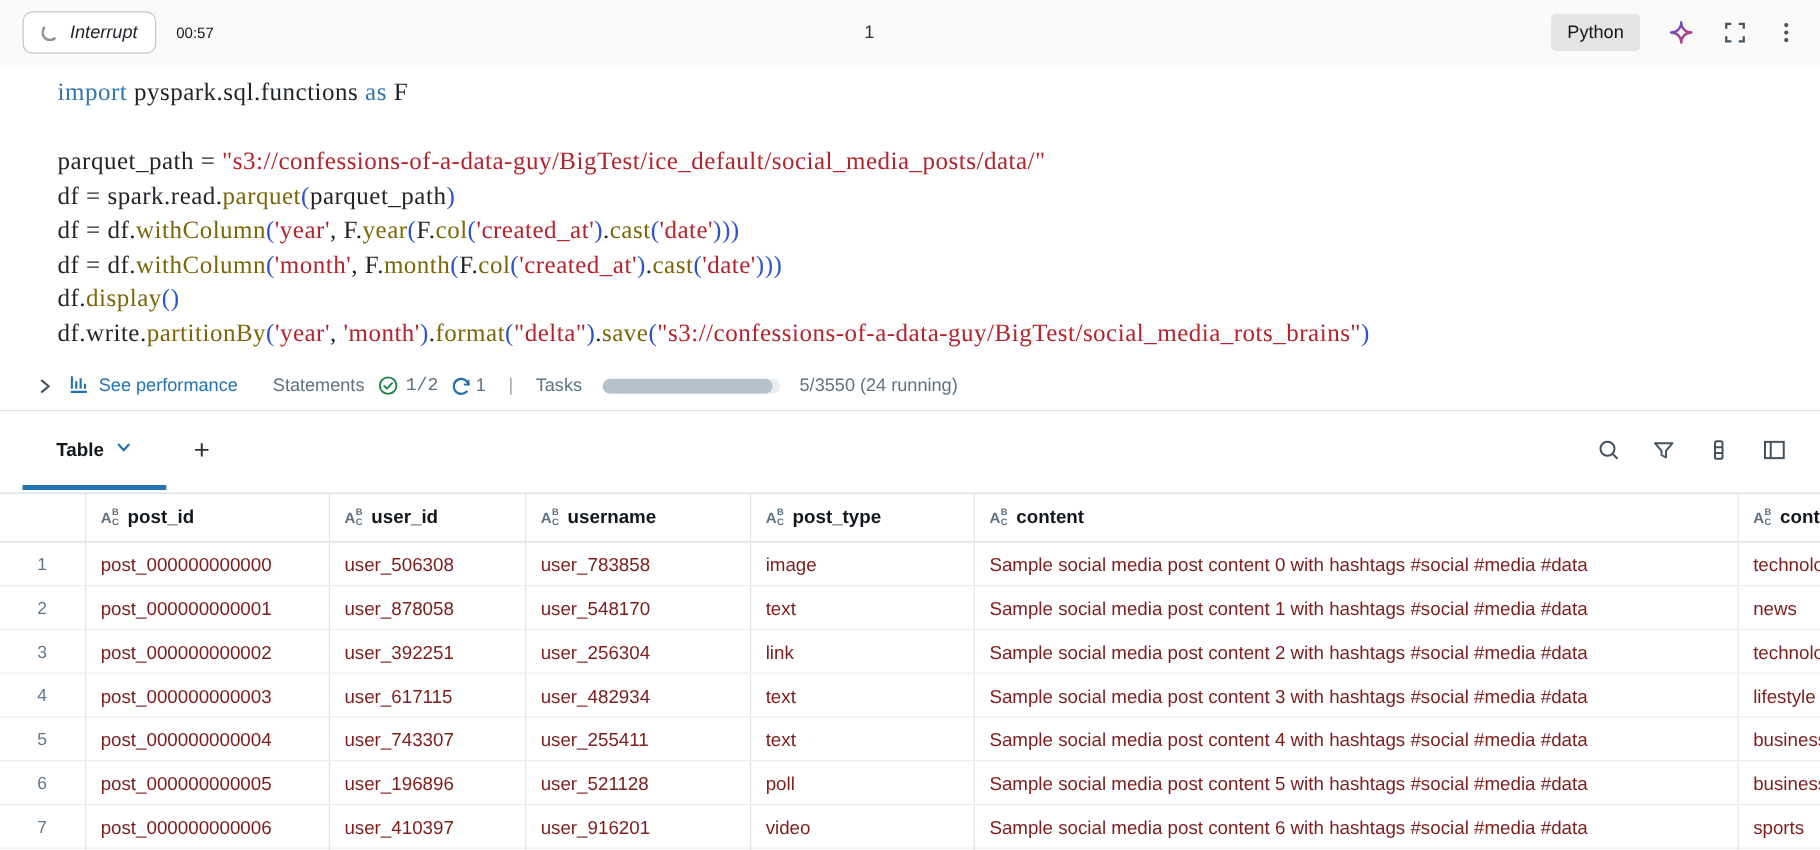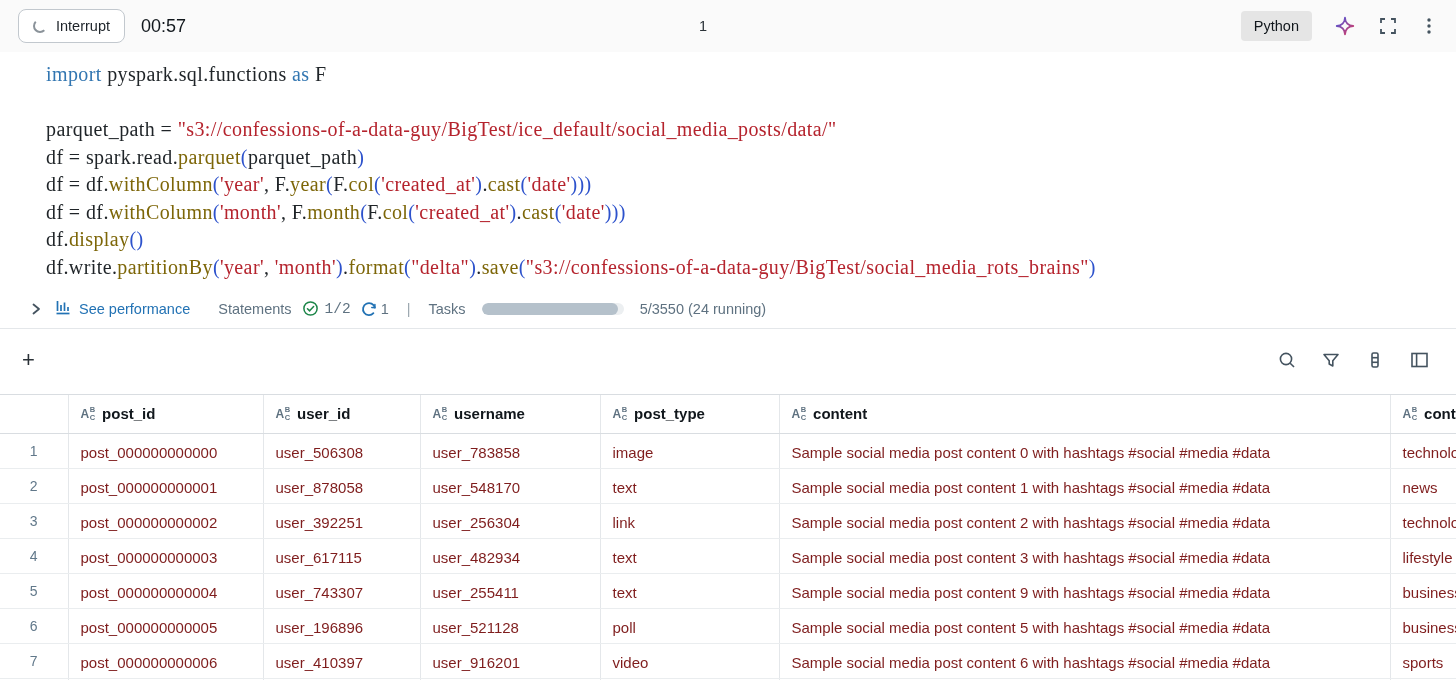--- a/index.html
+++ b/index.html
@@ -9,24 +9,24 @@
   *{box-sizing:border-box;margin:0;padding:0;}
   html,body{width:1456px;height:680px;overflow:hidden;background:#fff;
     font-family:"Liberation Sans",sans-serif;color:var(--text);}
   .screen{width:1456px;height:680px;display:flex;flex-direction:column;overflow:hidden;background:#fff;}
 
   
   .topbar{height:52px;flex:0 0 52px;display:flex;align-items:center;padding:0 18px;background:#fafafa;}
   .topbar-left{display:flex;align-items:center;gap:16px;flex:0 0 auto;}
   .interrupt-btn{display:flex;align-items:center;gap:9px;height:34px;padding:0 14px;background:#fff;
     border:1px solid #c2c8ce;border-radius:8px;font-size:14.5px;color:var(--text);cursor:pointer;
-    font-family:"Liberation Sans",sans-serif;}
+    font-family:"Liberation Sans",sans-serif;font-style:italic;}
   .spinner-gray{width:14px;height:14px;border-radius:50%;border:2px solid #8a9299;
     border-top-color:transparent;border-right-color:transparent;display:inline-block;}
-  .timer{font-size:18px;color:#11171c;}
+  .timer{font-size:12px;color:#11171c;}
   .topbar-center{flex:1;text-align:center;font-size:14.5px;color:#2a3137;}
   .topbar-right{display:flex;align-items:center;gap:22px;flex:0 0 auto;}
   .lang-pill{background:#e5e5e5;border:none;border-radius:4px;padding:7px 13px;font-size:14.5px;
     color:#11171c;cursor:pointer;font-family:"Liberation Sans",sans-serif;margin-left:21px;}
   .iconbtn{display:inline-flex;align-items:center;justify-content:center;cursor:pointer;background:none;border:none;}
 
   
   .code{flex:0 0 auto;padding:9px 12px 8px 46px;font-family:Liberation Serif, serif;
     font-size:20px;letter-spacing:.4px;line-height:27.5px;white-space:pre;background:#fff;}
   .tok-k{color:#3276b1;}
@@ -153,20 +153,28 @@
     <span style="margin-left:-6px;">1</span>
     <span class="pipe">|</span>
     <span>Tasks</span>
     <div class="progress">
       <div class="fill" id="tasks-fill" style="width: 96%;"></div>
     </div>
     <span>5/3550 (24 running)</span>
   </div>
 
   <div class="results-toolbar">
+    <div class="tab active">
+      <span>Table</span>
+      <span>
+        <svg width="14" height="14" viewBox="0 0 16 16" fill="none" stroke="#2272B4" stroke-width="2" stroke-linecap="round" stroke-linejoin="round">
+          <polyline points="3.5,5.5 8,10.5 12.5,5.5"></polyline>
+        </svg>
+      </span>
+    </div>
     <button class="addtab">+</button>
     <div class="rt-spacer"></div>
     <div class="rt-icons">
       <span class="iconbtn">
         <svg width="20" height="20" viewBox="0 0 20 20" fill="none" stroke="#44535f" stroke-width="1.6">
           <circle cx="9" cy="9" r="5.6"></circle>
             <line x1="13.2" y1="13.2" x2="17" y2="17"></line>
         </svg>
       </span>
       <span class="iconbtn">
@@ -314,21 +322,21 @@
             <td>text</td>
             <td>Sample social media post content 3 with hashtags #social #media #data</td>
             <td>lifestyle</td>
           </tr>
           <tr>
             <td class="rownum">5</td>
             <td>post_000000000004</td>
             <td>user_743307</td>
             <td>user_255411</td>
             <td>text</td>
-            <td>Sample social media post content 9 with hashtags #social #media #data</td>
+            <td>Sample social media post content 4 with hashtags #social #media #data</td>
             <td>business</td>
           </tr>
           <tr>
             <td class="rownum">6</td>
             <td>post_000000000005</td>
             <td>user_196896</td>
             <td>user_521128</td>
             <td>poll</td>
             <td>Sample social media post content 5 with hashtags #social #media #data</td>
             <td>business</td>

